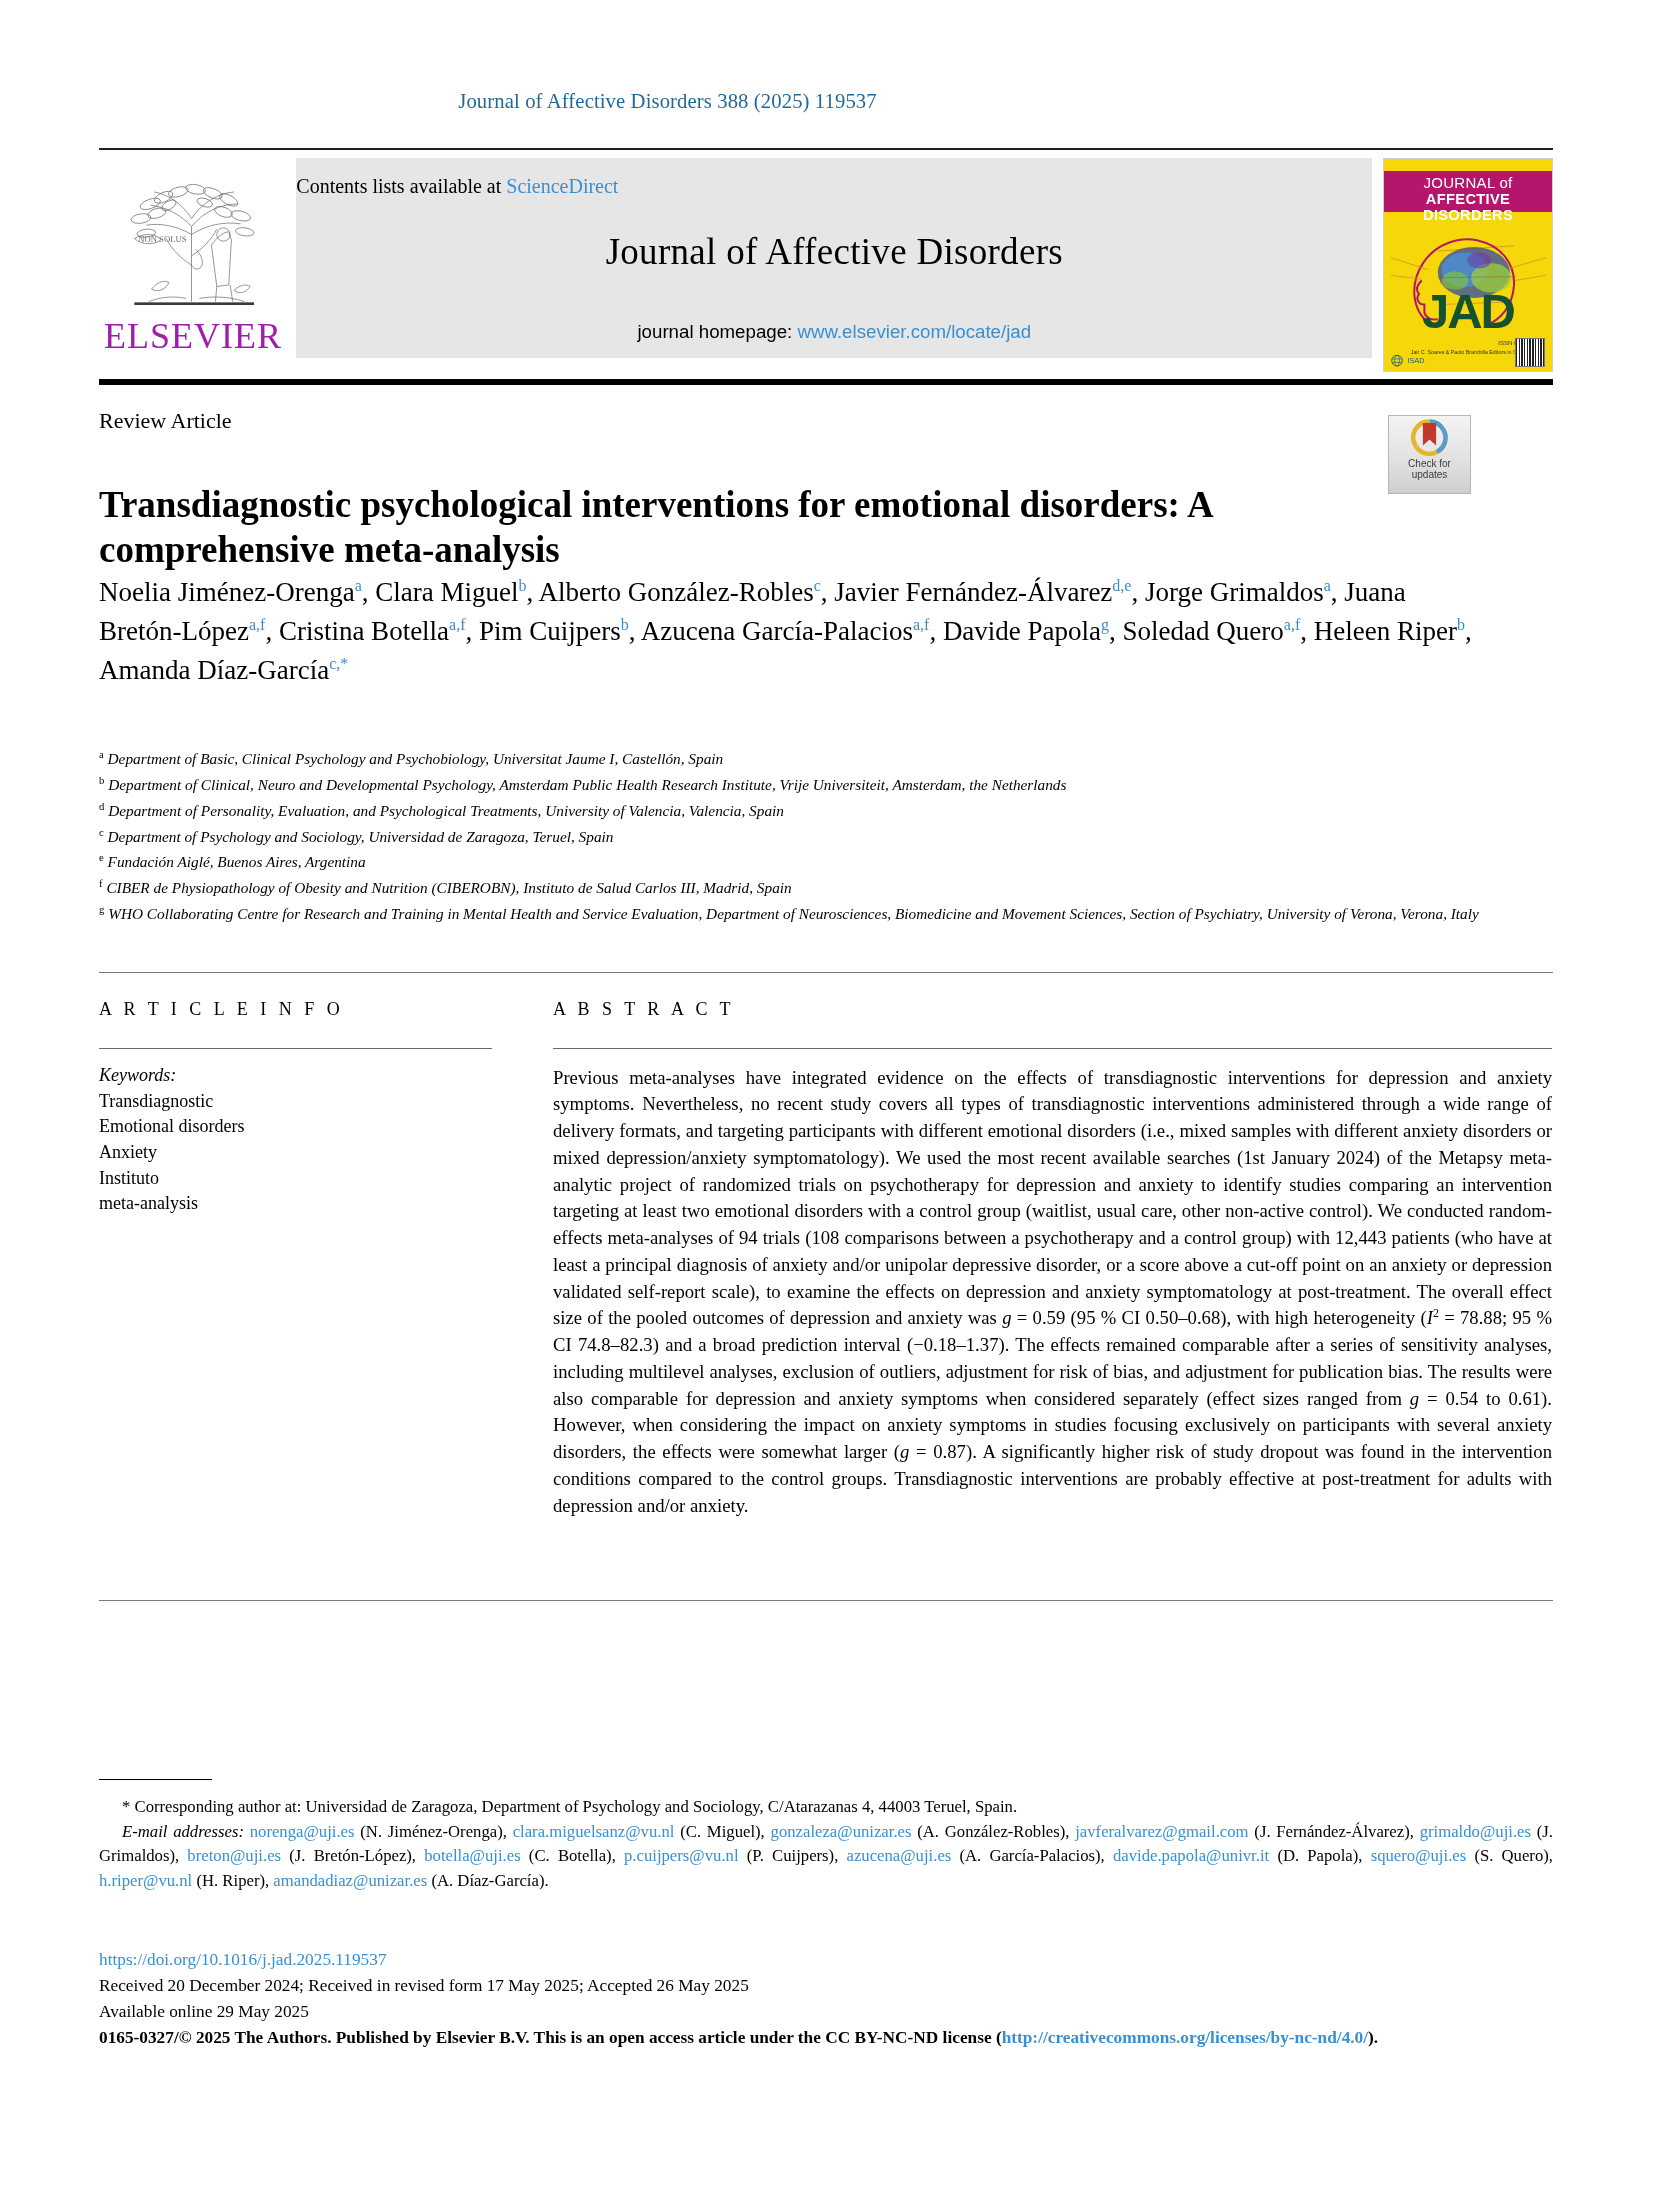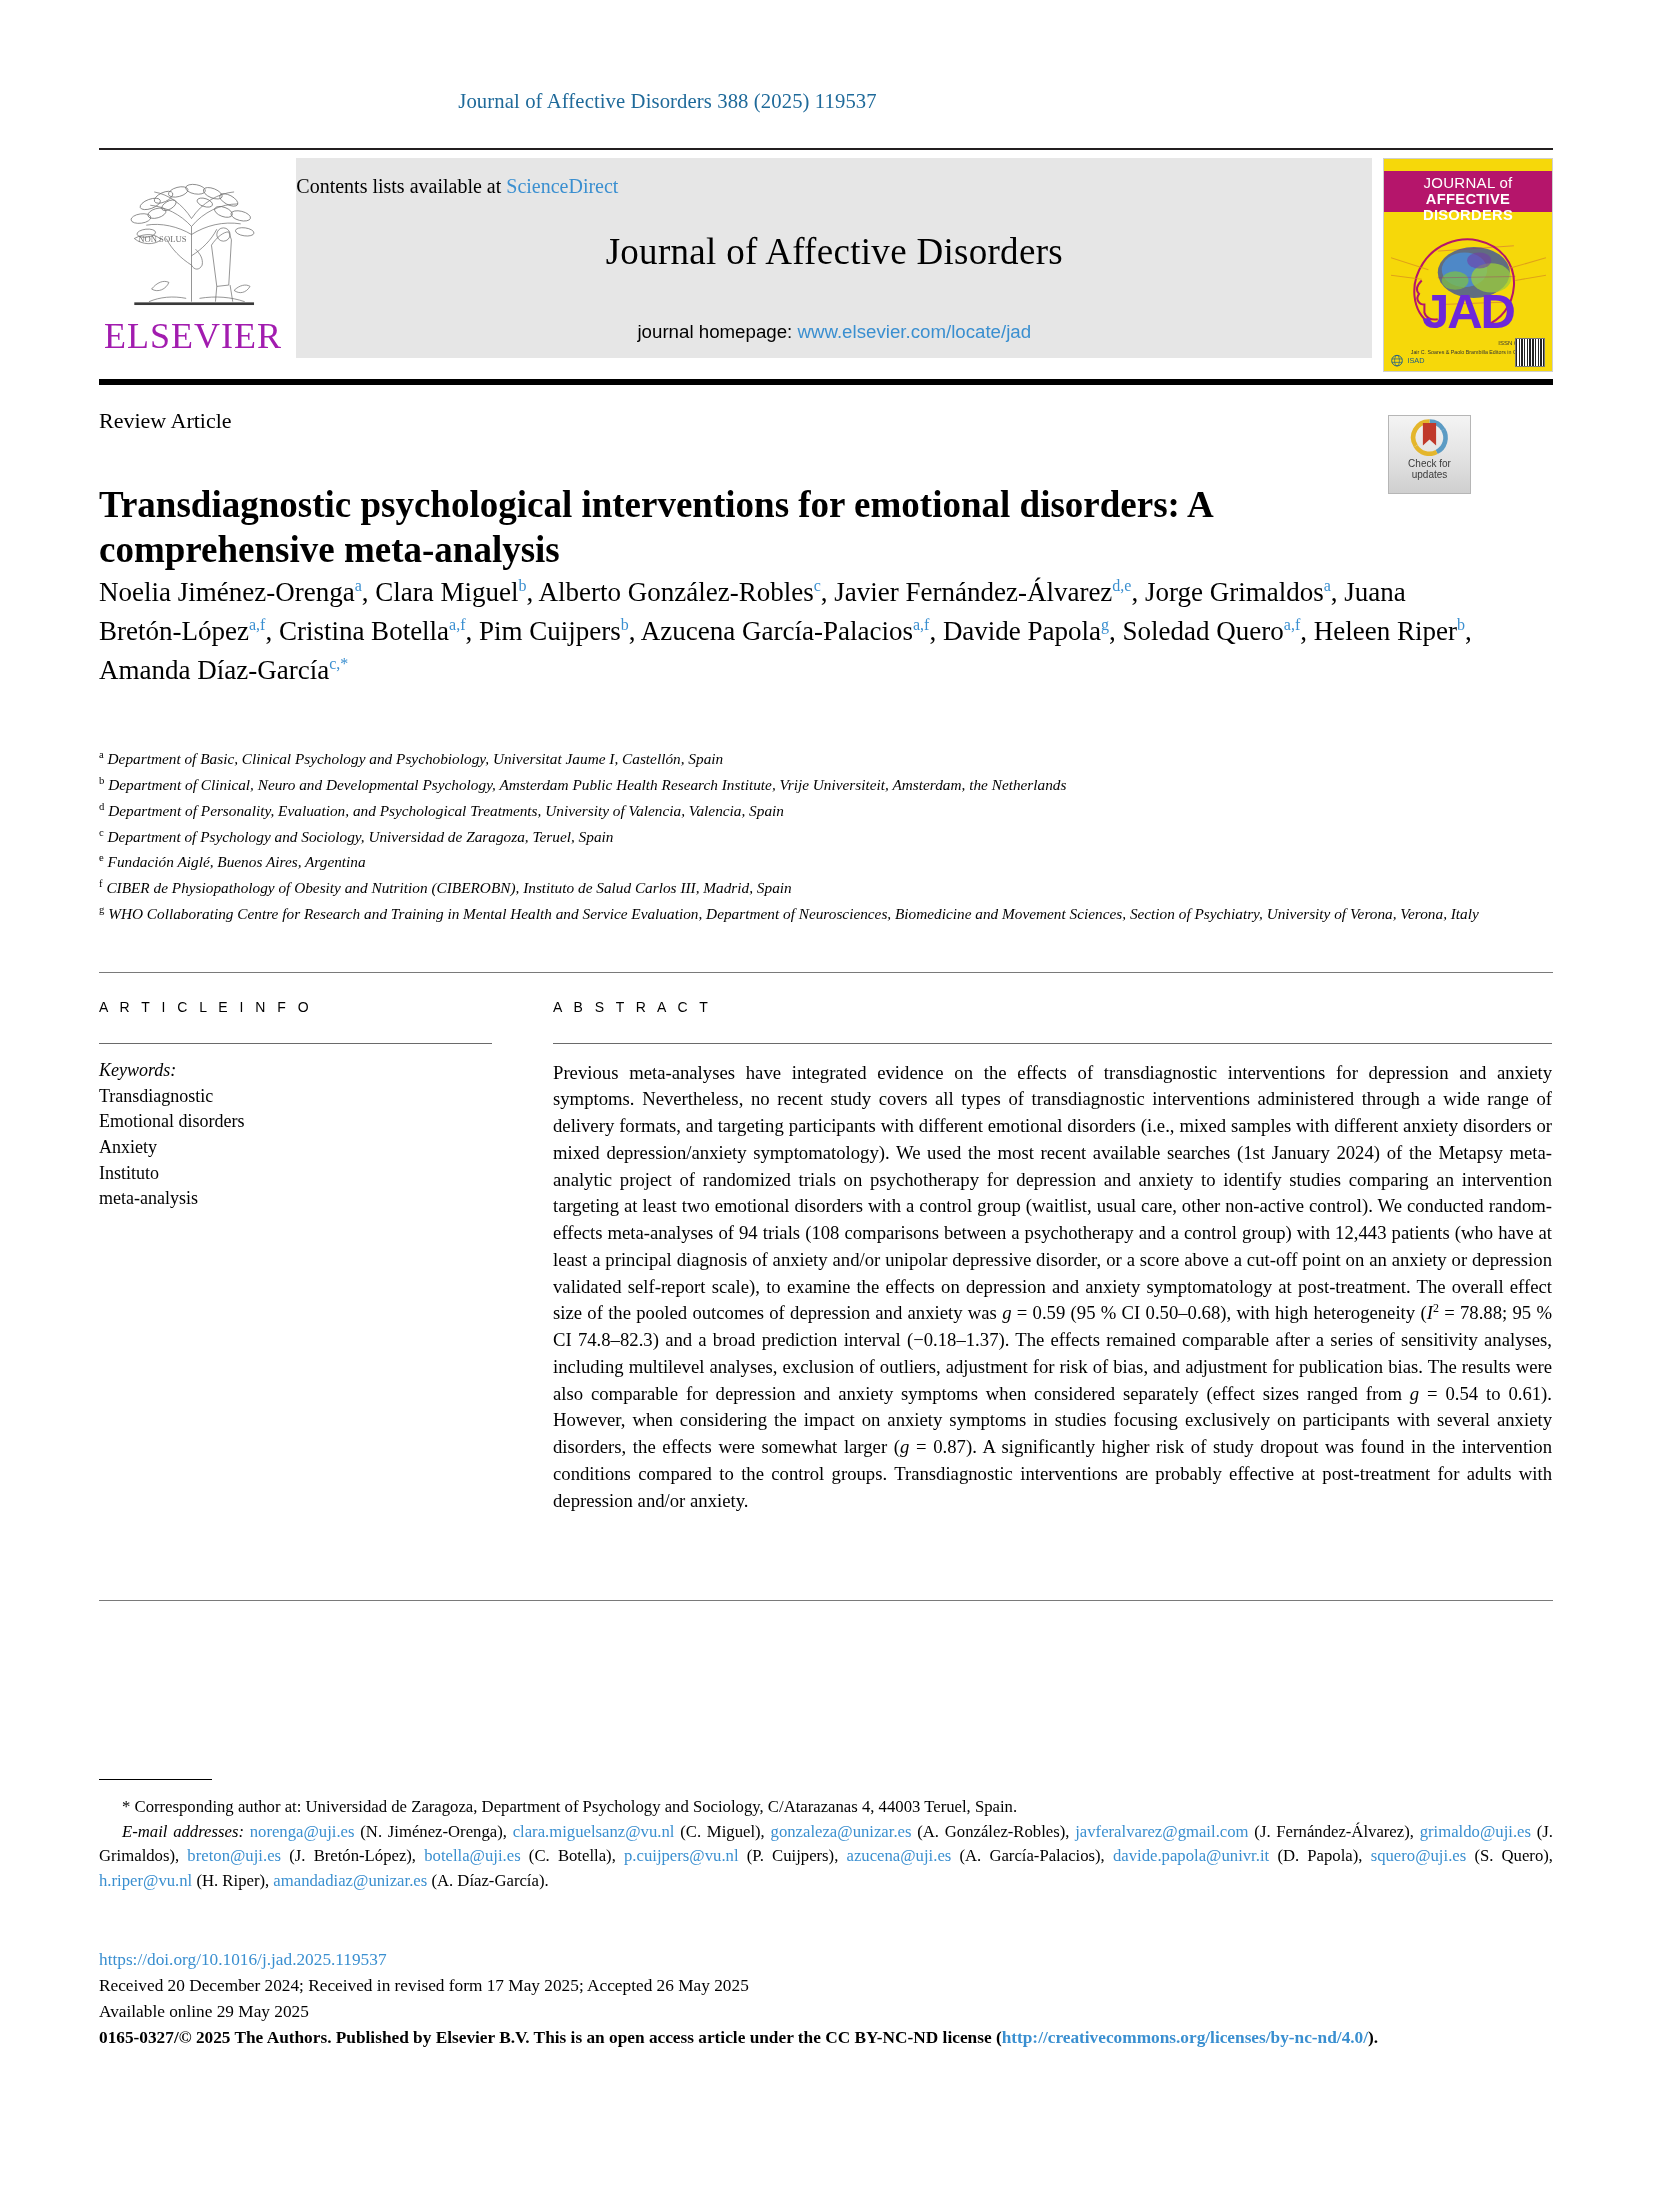--- a/index.html
+++ b/index.html
@@ -121,21 +121,21 @@
     font-family: "Liberation Sans", sans-serif;
     text-align: center;
   }
   .cover-band .l1 { font-size: 15px; letter-spacing: 0.3px; margin-top:2.7px; }
   .cover-band .l2 { font-size: 14.7px; letter-spacing: 0.3px; font-weight: bold;}
   .cover-head-svg { position:absolute; top:52px; left:6.7px; }
   .cover-jad {
     position: absolute;
     bottom: 35px; left:0; right:0;
     text-align:center;
-    color: #6d28d9;
+    color: #14532d;
     font-family: "Liberation Sans", sans-serif;
     font-size: 49px;
     font-weight: bold;
     letter-spacing: -2px;
     line-height: 1;
   }
   .cover-issn {
     position:absolute; bottom: 25px; right: 9.3px;
     font-size: 6px; color:#333; font-family:"Liberation Sans",sans-serif;
   }
@@ -216,22 +216,22 @@
 
   
   .hr-wide {
     position: absolute;
     left: 99px;
     width: 1454px;
     height: 0.7px;
     background: #7a7a7a;
   }
   .sec-head {
-    font-family: Liberation Sans, sans-serif;
-    font-size: 14px;
+    font-family: Liberation Serif, serif;
+    font-size: 18px;
     letter-spacing: 4px;
   }
   .col-info {
     position: absolute;
     top: 999px;
     left: 99px;
     width: 393px;
   }
   .col-abstract {
     position: absolute;

